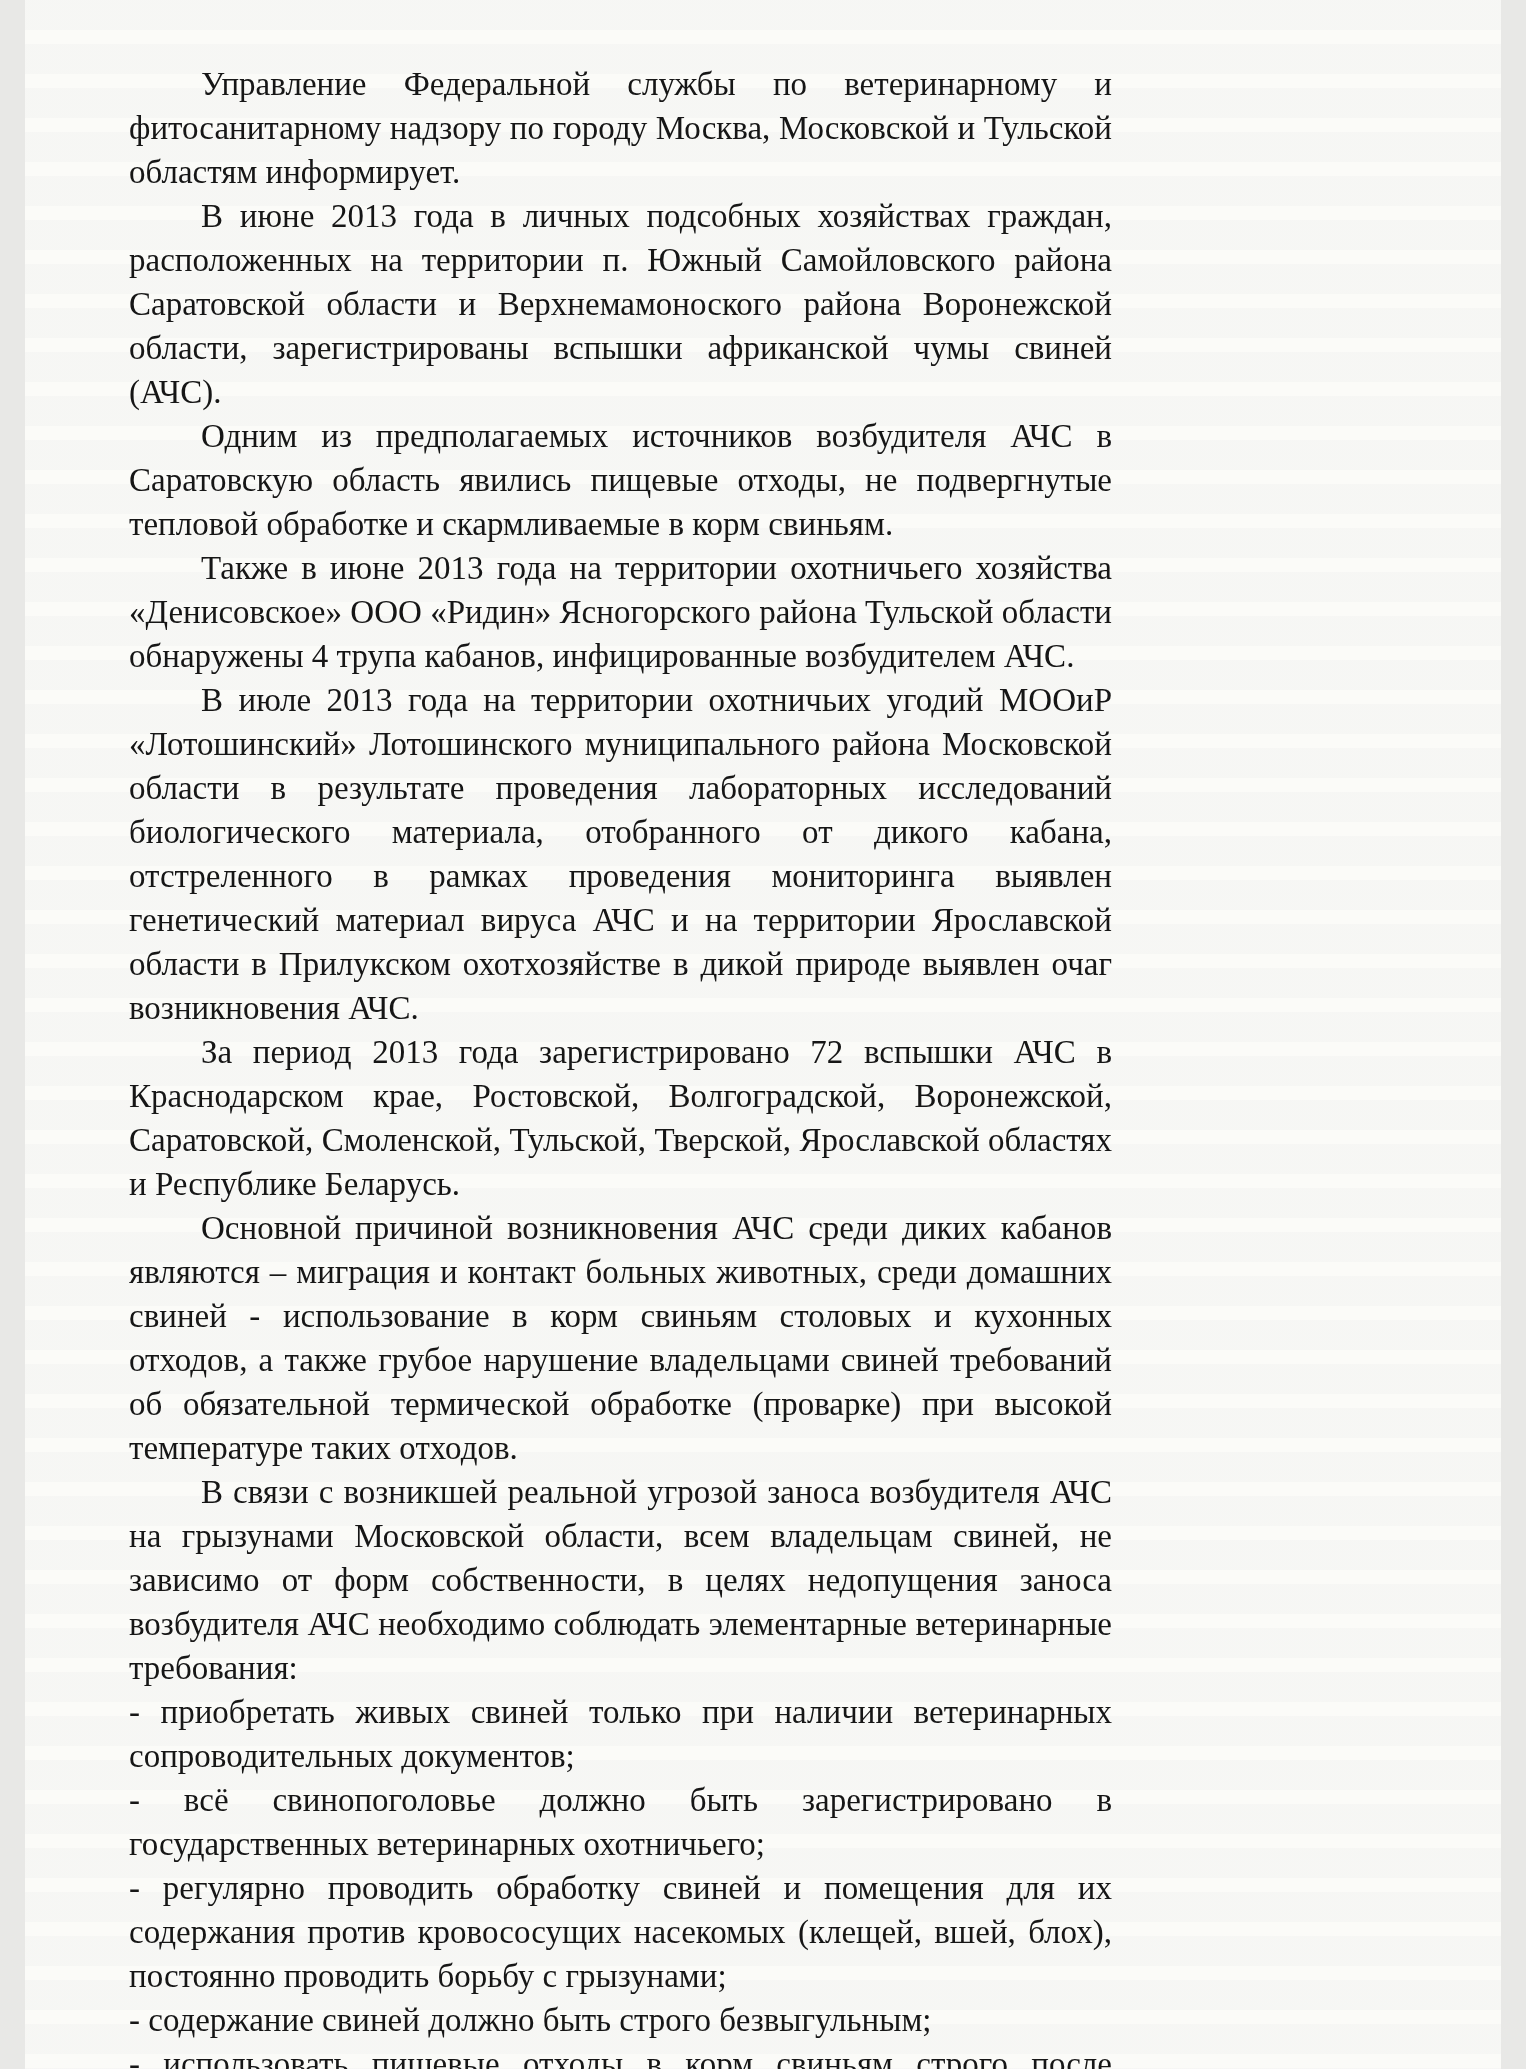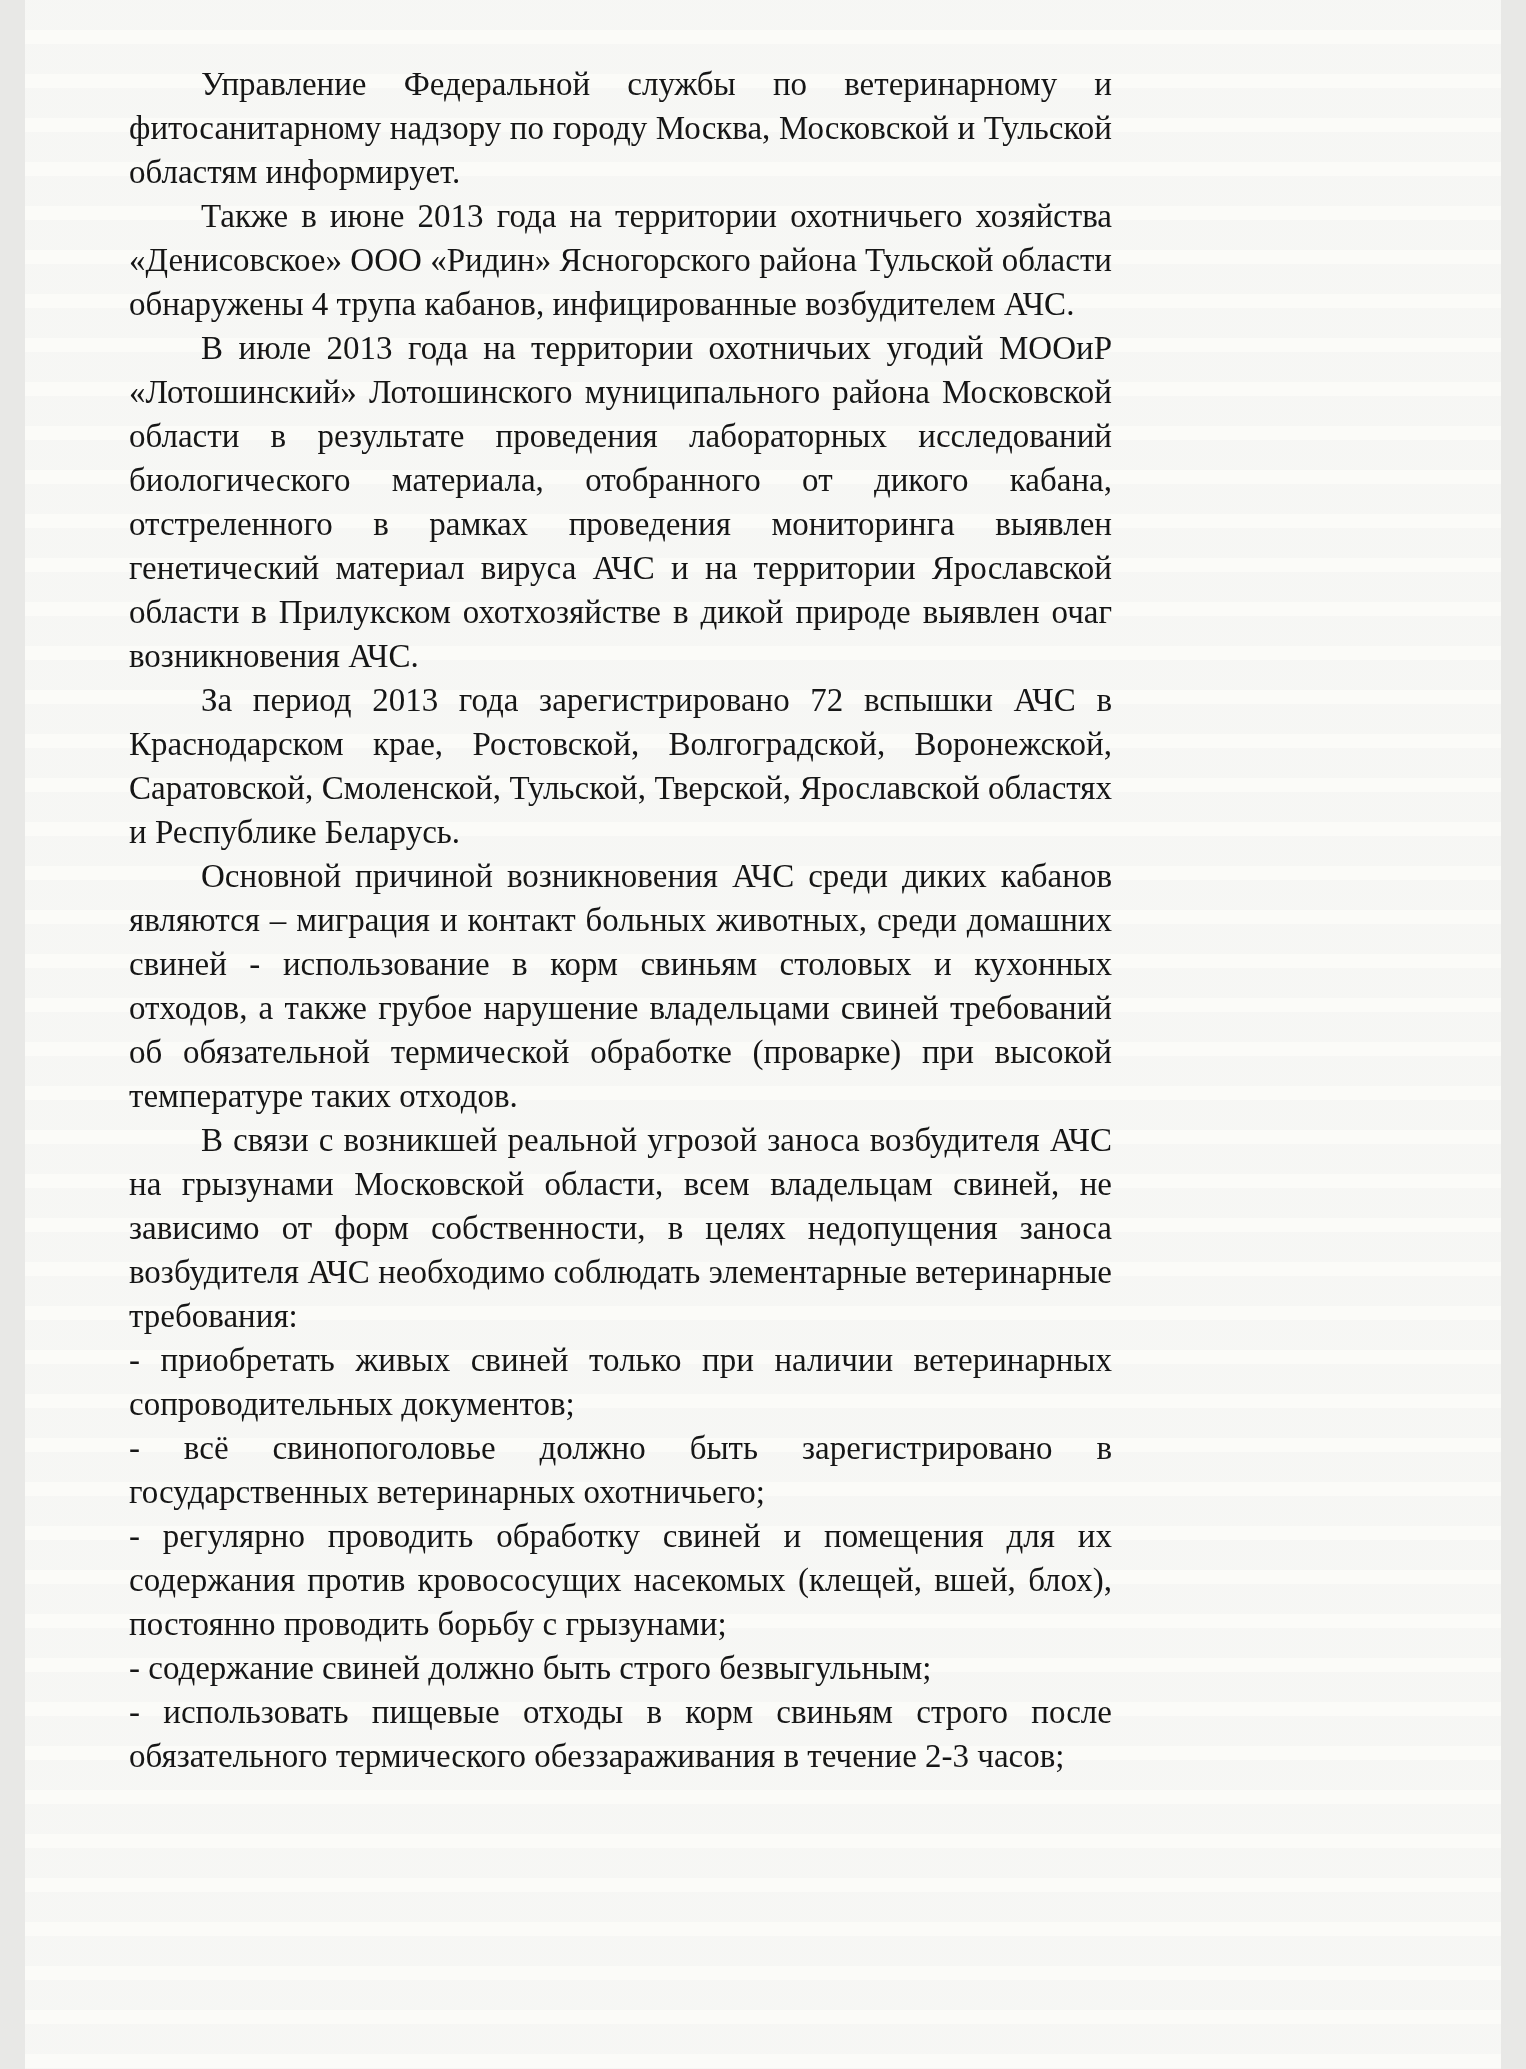--- a/index.html
+++ b/index.html
@@ -51,20 +51,22 @@
   .item {
     text-indent: 0;
   }
 </style>
 </head>
 <body>
 
 <div class="scan-page">
   <div class="text-block">
     <p class="para">Управление Федеральной службы по ветеринарному и фитосанитарному надзору по городу Москва, Московской и Тульской областям информирует.</p>
+    <p class="para">В июне 2013 года в личных подсобных хозяйствах граждан, расположенных на территории п. Южный Самойловского района Саратовской области и Верхнемамоноского района Воронежской области, зарегистрированы вспышки африканской чумы свиней (АЧС).</p>
+    <p class="para">Одним из предполагаемых источников возбудителя АЧС в Саратовскую область явились пищевые отходы, не подвергнутые тепловой обработке и скармливаемые в корм свиньям.</p>
     <p class="para">Также в июне 2013 года на территории охотничьего хозяйства «Денисовское» ООО «Ридин» Ясногорского района Тульской области обнаружены 4 трупа кабанов, инфицированные возбудителем АЧС.</p>
     <p class="para">В июле 2013 года на территории охотничьих угодий МООиР «Лотошинский» Лотошинского муниципального района Московской области в результате проведения лабораторных исследований биологического материала, отобранного от дикого кабана, отстреленного в рамках проведения мониторинга выявлен генетический материал вируса АЧС и на территории Ярославской области в Прилукском охотхозяйстве в дикой природе выявлен очаг возникновения АЧС.</p>
     <p class="para">За период 2013 года зарегистрировано 72 вспышки АЧС в Краснодарском крае, Ростовской, Волгоградской, Воронежской, Саратовской, Смоленской, Тульской, Тверской, Ярославской областях и Республике Беларусь.</p>
     <p class="para">Основной причиной возникновения АЧС среди диких кабанов являются – миграция и контакт больных животных, среди домашних свиней - использование в корм свиньям столовых и кухонных отходов, а также грубое нарушение владельцами свиней требований об обязательной термической обработке (проварке) при высокой температуре таких отходов.</p>
     <p class="para">В связи с возникшей реальной угрозой заноса возбудителя АЧС на грызунами Московской области, всем владельцам свиней, не зависимо от форм собственности, в целях недопущения заноса возбудителя АЧС необходимо соблюдать элементарные ветеринарные требования:</p>
     <p class="item">- приобретать живых свиней только при наличии ветеринарных сопроводительных документов;</p>
     <p class="item">- всё свинопоголовье должно быть зарегистрировано в государственных ветеринарных охотничьего;</p>
     <p class="item">- регулярно проводить обработку свиней и помещения для их содержания против кровососущих насекомых (клещей, вшей, блох), постоянно проводить борьбу с грызунами;</p>
     <p class="item">- содержание свиней должно быть строго безвыгульным;</p>
     <p class="item">- использовать пищевые отходы в корм свиньям строго после обязательного термического обеззараживания в течение 2-3 часов;</p>

